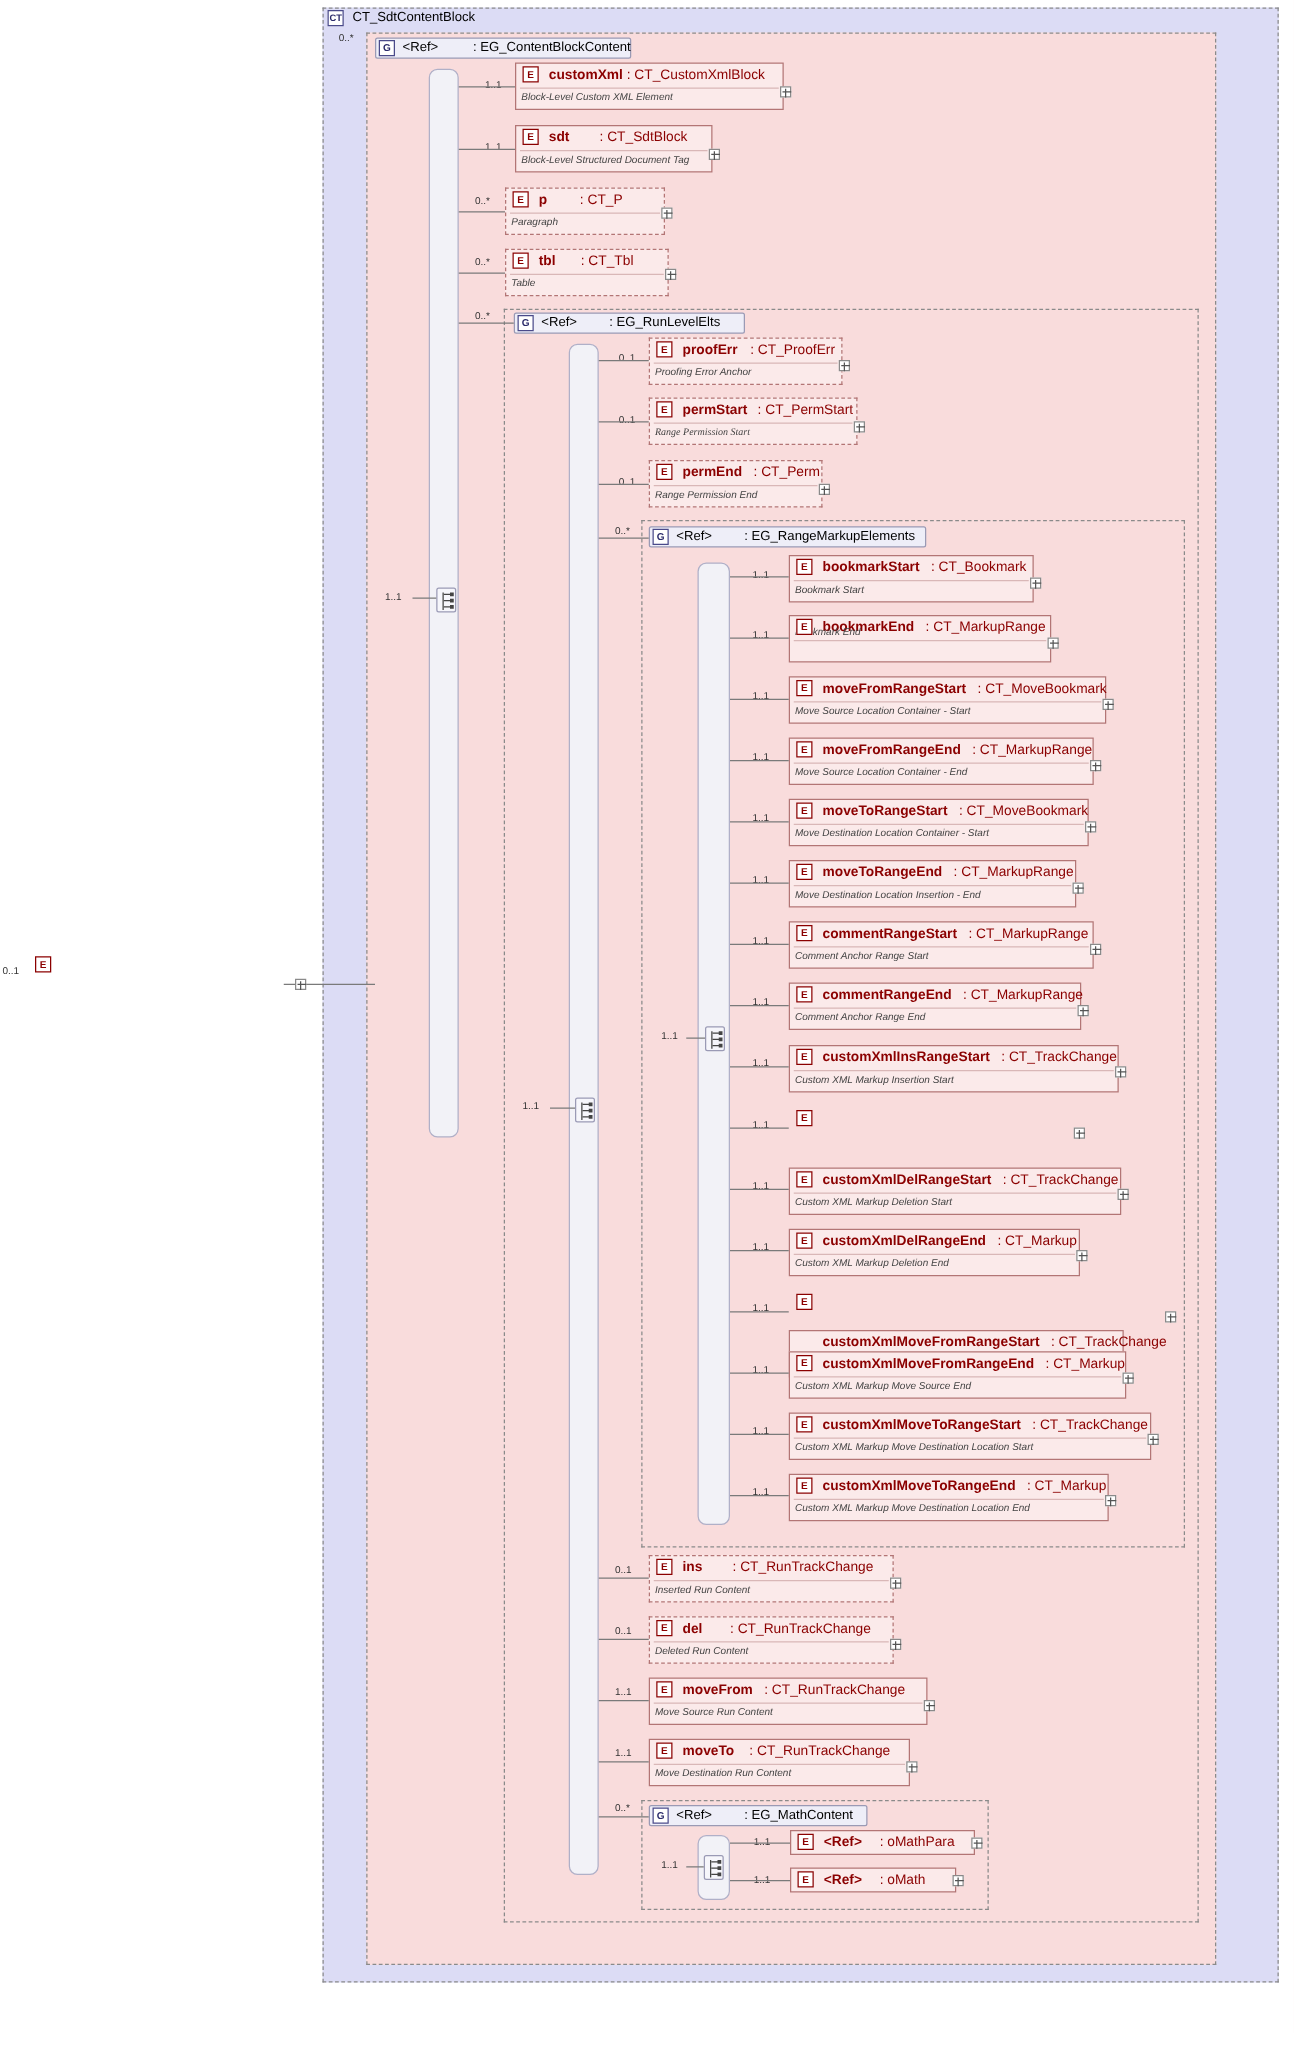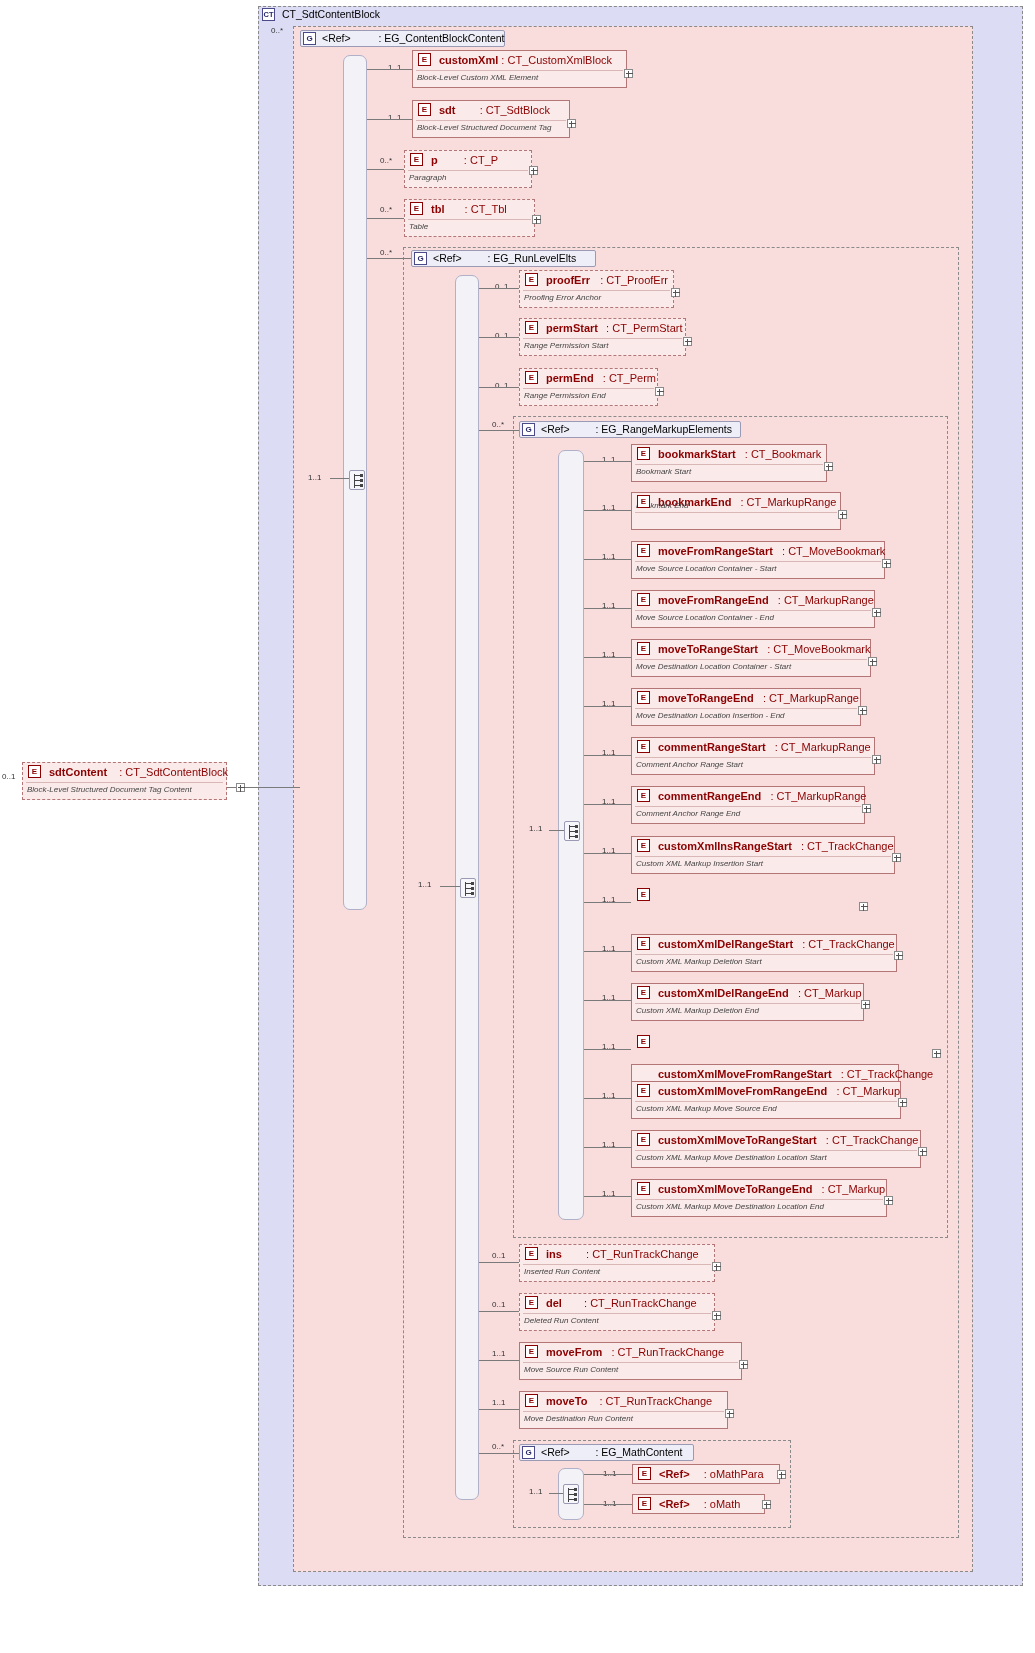--- a/index.html
+++ b/index.html
@@ -67,29 +67,20 @@
   <div class="panel panel-grp" style="left:293px;top:26px;width:680px;height:1546px;"></div>
   <div class="occ" style="left:271px;top:26px;">0..*</div>
   <div class="refbox" style="left:300px;top:30px;width:205px;height:17px;"></div>
   <div class="tag g" style="left:303px;top:32px;">G</div>
   <div class="rl" style="position:absolute;left:322px;top:32px;font-size:10.5px;">
     <span>&lt;Ref&gt;</span>
     <span style="display:inline-block;width:22px;"></span>
     <span>: EG_ContentBlockContent</span>
   </div>
 
-  <div class="nbox dashed" style="left:22px;top:762px;width:205px;height:38px;">
-    <div class="sep" style="top:19px;"></div>
-    <div class="ttl">
-      <b>sdtContent</b>
-      <span style="display:inline-block;width:6px;"></span>
-      <span class="ty">: CT_SdtContentBlock</span>
-    </div>
-    <div class="desc" style="top:22px;">Block-Level Structured Document Tag Content</div>
-  </div>
   <div class="tag" style="left:28px;top:765px;">E</div>
   <div class="occ" style="left:2px;top:772px;">0..1</div>
   <div class="plus" style="left:236px;top:783px;"></div>
   <div class="ln lnh" style="left:227px;top:787px;width:9px;"></div>
   <div class="ln lnh" style="left:245px;top:787px;width:55px;"></div>
 
   <div class="seqbar" style="left:343px;top:55px;width:24px;height:855px;"></div>
   <div class="seqicon" style="left:349px;top:470px;">
     <i class="vl"></i>
       <i class="d1"></i>
@@ -195,21 +186,21 @@
   <div class="plus" style="left:671px;top:288px;"></div>
   <div class="ln lnh" style="left:479px;top:288px;width:40px;"></div>
 
   <div class="nbox dashed" style="left:519px;top:318px;width:167px;height:38px;">
     <div class="sep" style="top:19px;"></div>
     <div class="ttl">
       <b>permStart</b>
       <span style="display:inline-block;width:2px;"></span>
       <span class="ty">: CT_PermStart</span>
     </div>
-    <div class="desc" style="top:22px;">Range Permission Start</div>
+    <div class="desc" style="top:22px;font-family:Liberation Serif, serif;">Range Permission Start</div>
   </div>
   <div class="tag" style="left:525px;top:321px;">E</div>
   <div class="occ" style="left:495px;top:331px;">0..1</div>
   <div class="plus" style="left:683px;top:337px;"></div>
   <div class="ln lnh" style="left:479px;top:337px;width:40px;"></div>
 
   <div class="nbox dashed" style="left:519px;top:368px;width:139px;height:38px;">
     <div class="sep" style="top:19px;"></div>
     <div class="ttl">
       <b>permEnd</b>

